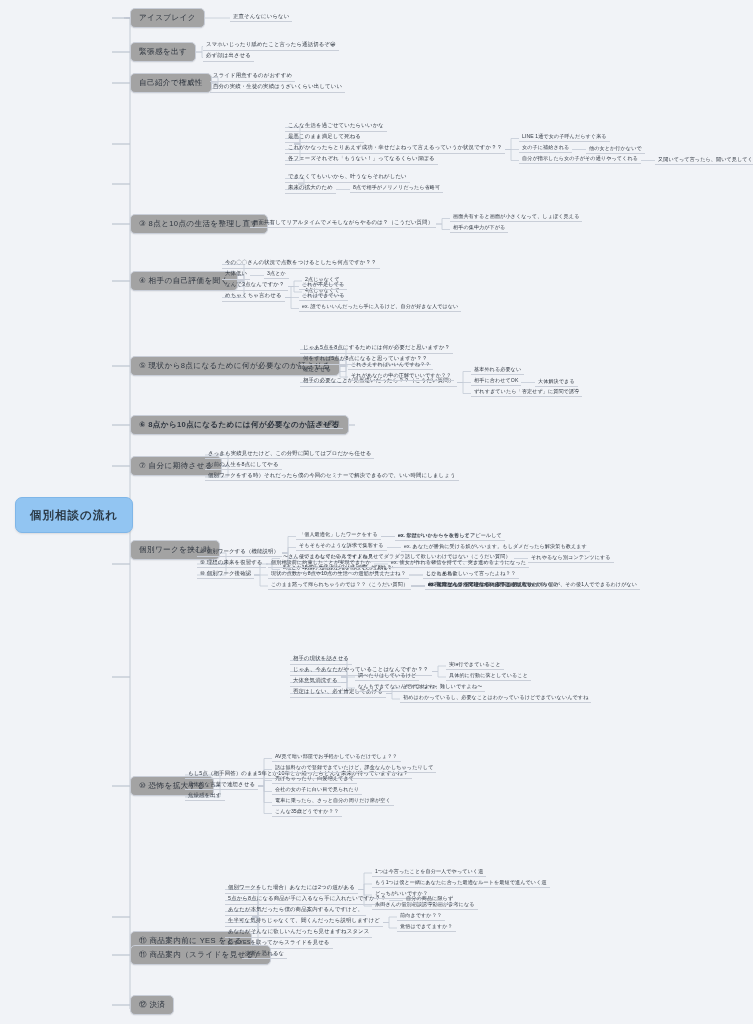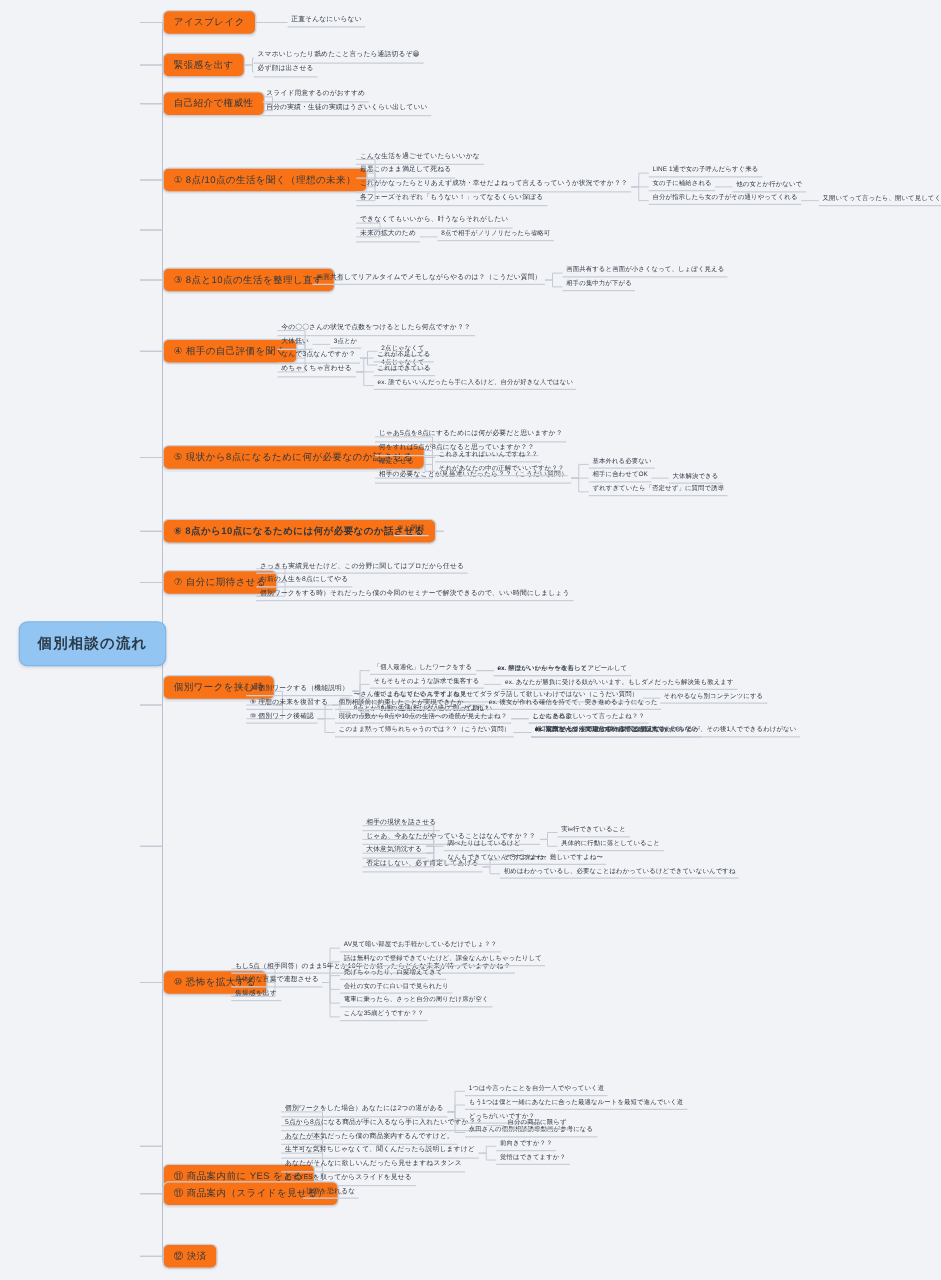--- a/index.html
+++ b/index.html
@@ -29,21 +29,21 @@
     border-radius:7px;
     font-size:11.5px;
     font-weight:bold;
     color:#2b3a47;
     padding:11px 14px;
     letter-spacing:1px;
     box-shadow:0 1px 2px rgba(0,0,0,.10);
   }
   
   .lvl1{
-    background:#f97316;
+    background:#a3a3a3;
     border:1px solid #c9ced8;
     border-radius:5px;
     font-size:7.6px;
     padding:5px 8px;
     letter-spacing:.35px;
     box-shadow:0 1px 1px rgba(0,0,0,.05);
   }
   
   .lvl2{
     font-size:5.4px;
@@ -209,21 +209,20 @@
   </svg>
 <div class="node root" style="left: 15px; top: 497px;">個別相談の流れ</div>
     <div class="node lvl1" style="left: 130px; top: 8px;">アイスブレイク</div>
     <div class="node lvl2" style="left: 230px; top: 12.5px;">正直そんなにいらない</div>
     <div class="node lvl1" style="left: 130px; top: 42px;">緊張感を出す</div>
     <div class="node lvl2" style="left: 203px; top: 41px;">スマホいじったり舐めたこと言ったら通話切るぞ😀</div>
     <div class="node lvl2" style="left: 203px; top: 52px;">必ず顔は出させる</div>
     <div class="node lvl1" style="left: 130px; top: 73px;">自己紹介で権威性</div>
     <div class="node lvl2" style="left: 210px; top: 72px;">スライド用意するのがおすすめ</div>
     <div class="node lvl2" style="left: 210px; top: 83px;">自分の実績・生徒の実績はうざいくらい出していい</div>
-    <div class="node lvl1" style="left: 130px; top: 134px;">① 8点/10点の生活を聞く（理想の未来）</div>
     <div class="node lvl2" style="left: 285px; top: 122px;">こんな生活を過ごせていたらいいかな</div>
     <div class="node lvl2" style="left: 285px; top: 133px;">最悪このまま満足して死ねる</div>
     <div class="node lvl2" style="left: 285px; top: 144px;">これがかなったらとりあえず成功・幸せだよねって言えるっていうか状況ですか？？</div>
     <div class="node lvl2" style="left: 285px; top: 155px;">各フェーズそれぞれ「もうない！」ってなるくらい深ぼる</div>
     <div class="node lvl3" style="left: 519px; top: 133px;">LINE 1通で女の子呼んだらすぐ来る</div>
     <div class="node lvl3" style="left: 519px; top: 144px;">女の子に補給される</div>
     <div class="node lvl3" style="left: 519px; top: 155px;">自分が指示したら女の子がその通りやってくれる</div>
     <div class="node lvl3" style="left: 586px; top: 144.5px;">他の女とか行かないで</div>
     <div class="node lvl3" style="left: 655px; top: 155.5px;">又開いてって言ったら、開いて見してくれる</div>
     <div class="node lvl2" style="left: 285px; top: 173px;">できなくてもいいから、叶うならそれがしたい</div>

